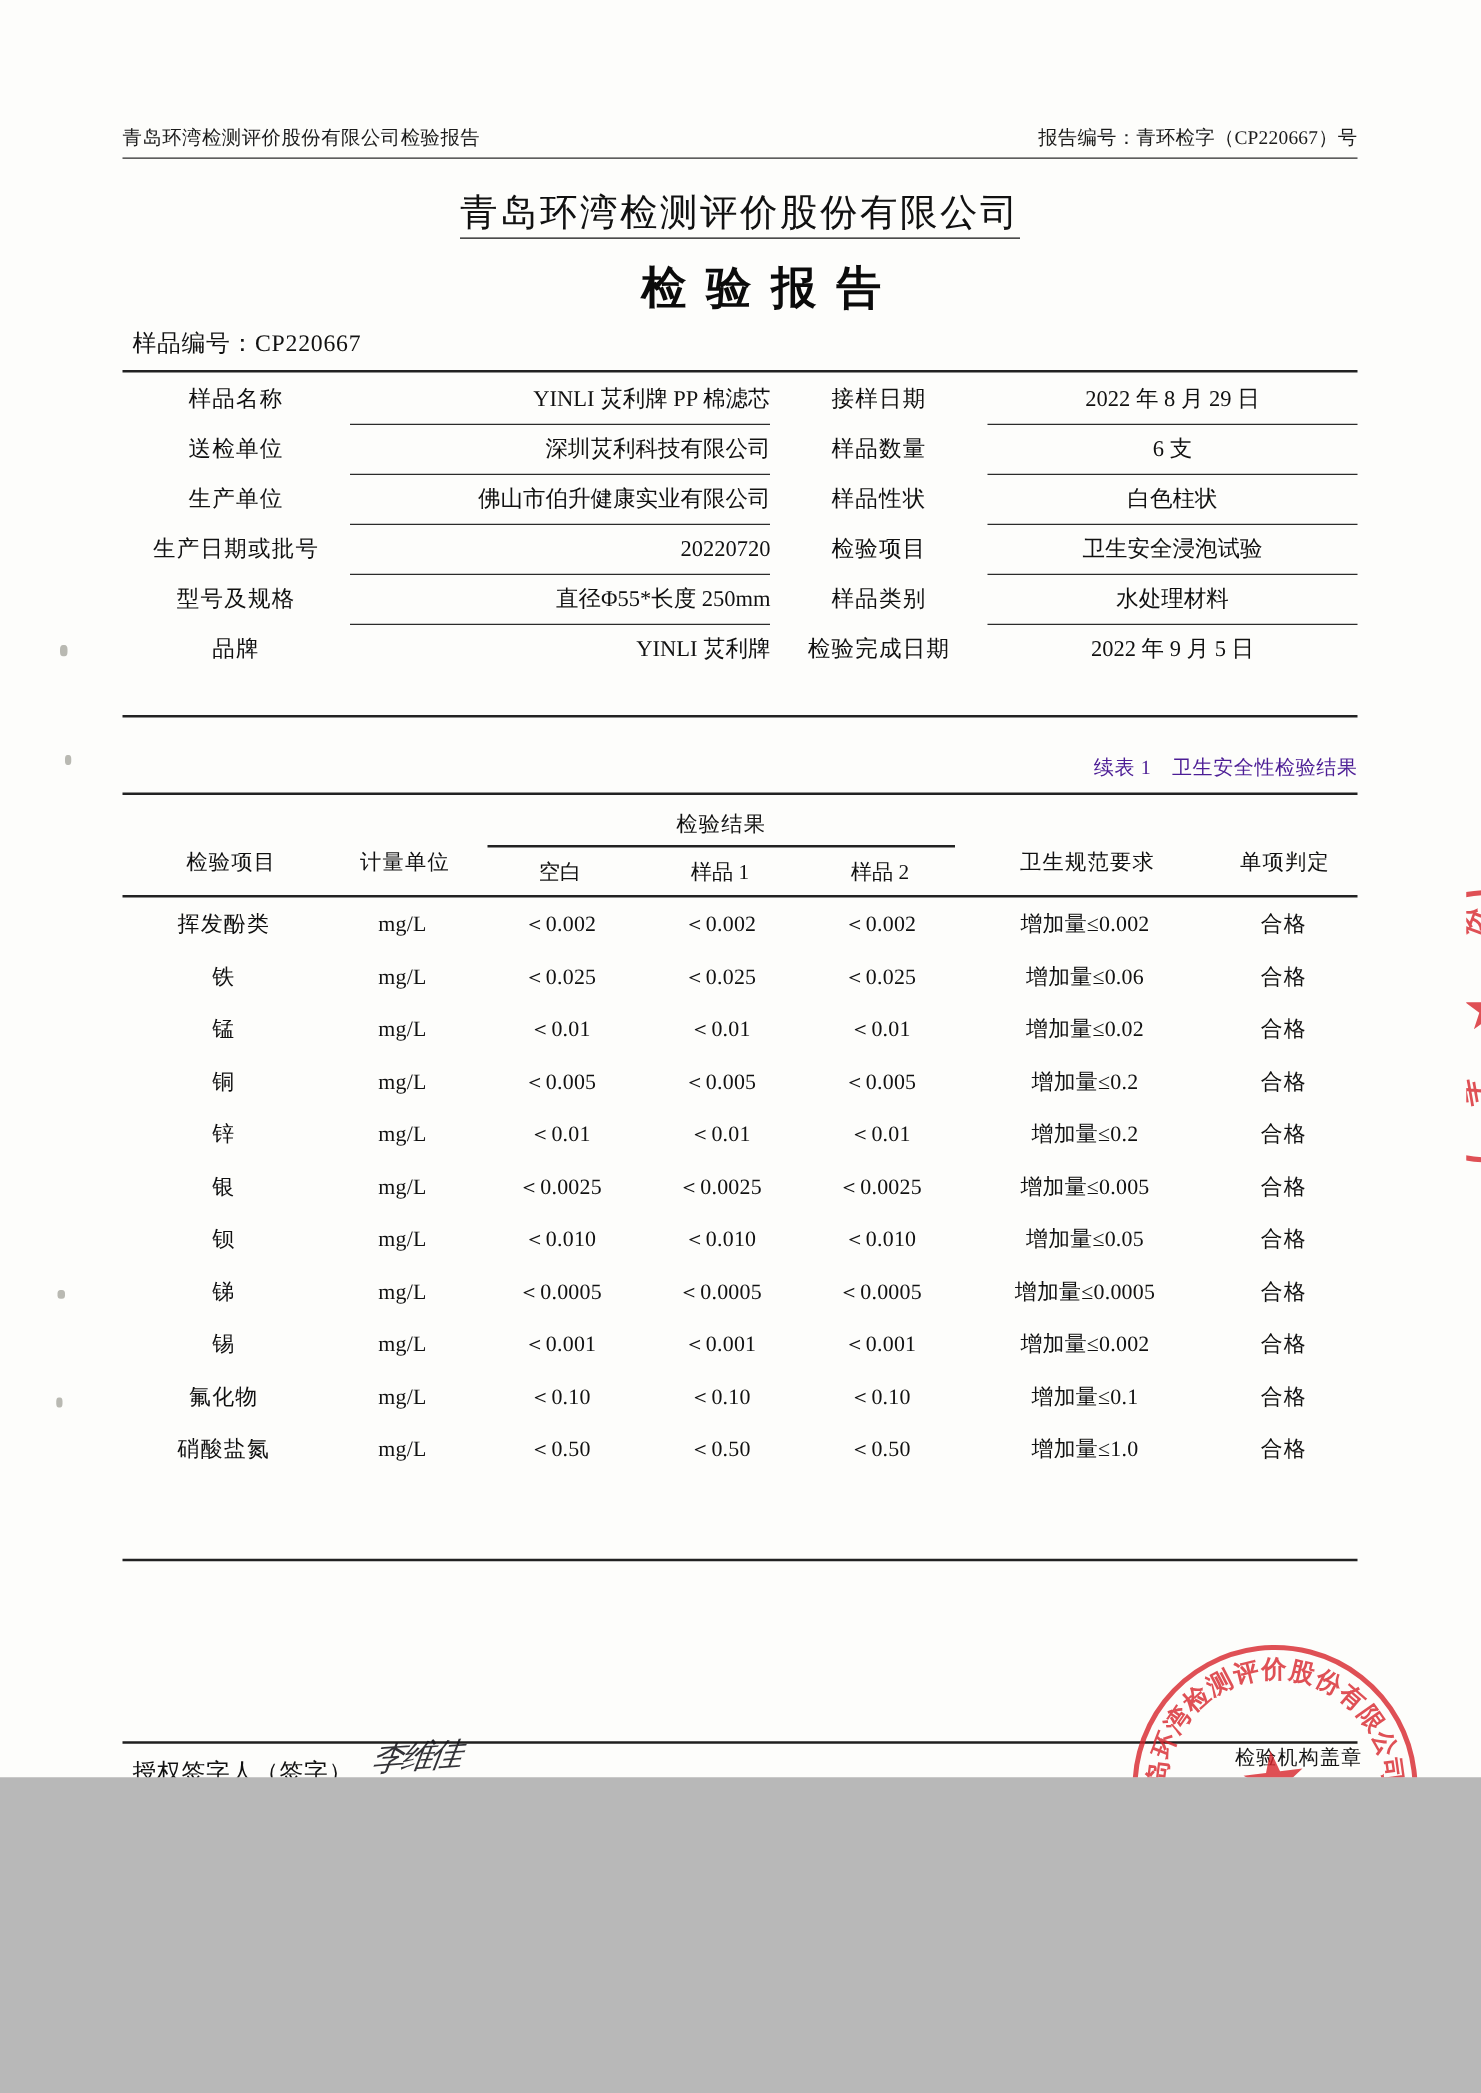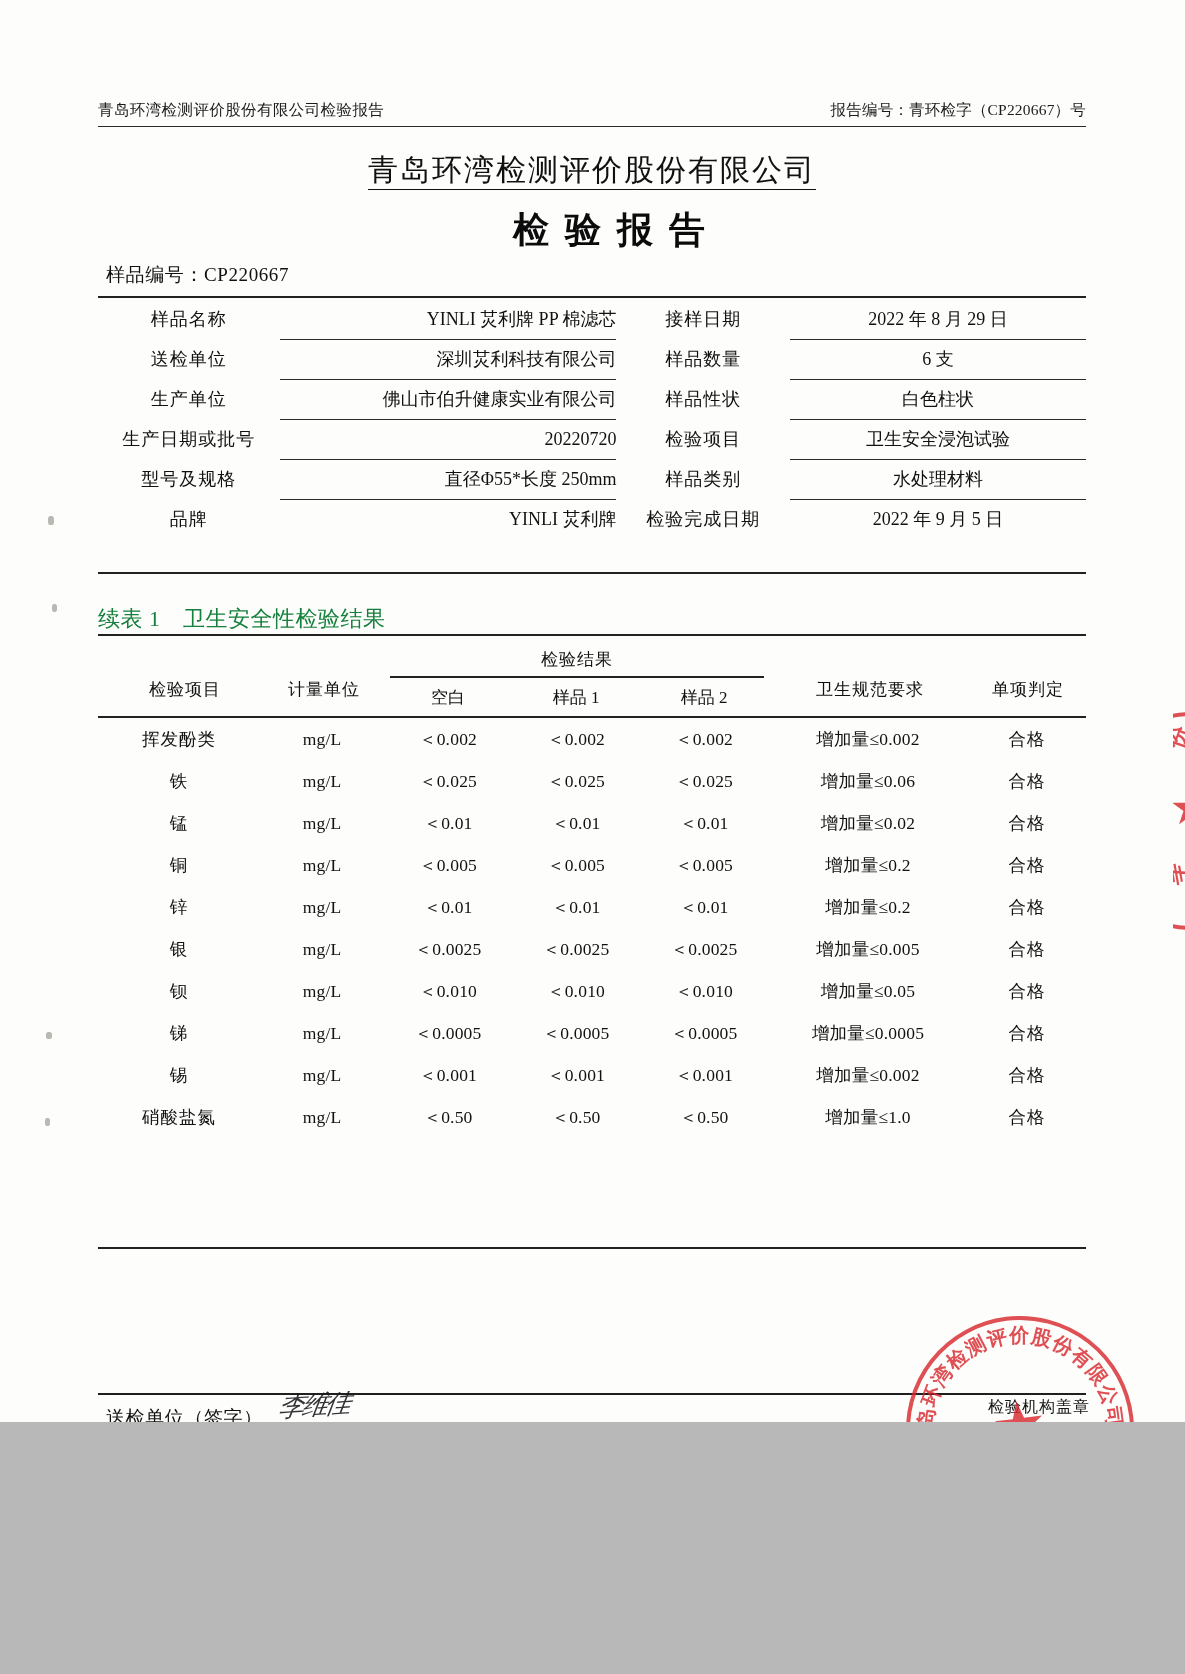--- a/index.html
+++ b/index.html
@@ -66,22 +66,22 @@
   .info td.val1{width:330px;text-align:right;}
   .info td.lab2{width:170px;letter-spacing:1px;}
   .info td.val2{width:290px;}
   .info td.val1,.info td.val2{border-bottom:1.2px solid #2b2b2b;}
   .info tr:last-child td.val1,.info tr:last-child td.val2{border-bottom:none;}
   .info-top{position:absolute;left:0;top:296px;width:988px;height:2px;background:#222;}
   .info-bot{position:absolute;left:0;top:572px;width:988px;height:2px;background:#222;}
 
   
   .tblcap{
-    position:absolute;left:0;top:604px;width:988px;text-align:left;
-    font-size:22px;color:#15803d;letter-spacing:.5px;
+    position:absolute;left:0;top:604px;width:988px;text-align:right;
+    font-size:16px;color:#4c1d95;letter-spacing:.5px;
   }
   .res-top{position:absolute;left:0;top:634px;width:988px;height:2px;background:#222;}
   .res-mid{position:absolute;left:0;top:716px;width:988px;height:1.8px;background:#222;}
   .res-bot{position:absolute;left:0;top:1247px;width:988px;height:2px;background:#222;}
 
   .res-head{position:absolute;left:0;top:640px;width:988px;height:78px;font-size:17px;color:#111;}
   .rh{position:absolute;text-align:center;}
   .rh-item{left:12px;top:38px;width:150px;letter-spacing:1px;}
   .rh-unit{left:166px;top:38px;width:120px;letter-spacing:1px;}
   .rh-result{left:286px;top:8px;width:386px;letter-spacing:1px;}
@@ -347,36 +347,45 @@
         <tr>
           <td class="c-item">锡</td>
           <td class="c-unit lt">mg/L</td>
           <td class="c-blank lt">＜0.001</td>
           <td class="c-s1 lt">＜0.001</td>
           <td class="c-s2 lt">＜0.001</td>
           <td class="c-spec">增加量≤0.002</td>
           <td class="c-verdict">合格</td>
         </tr>
         <tr>
+          <td class="c-item">氟化物</td>
+          <td class="c-unit lt">mg/L</td>
+          <td class="c-blank lt">＜0.10</td>
+          <td class="c-s1 lt">＜0.10</td>
+          <td class="c-s2 lt">＜0.10</td>
+          <td class="c-spec">增加量≤0.1</td>
+          <td class="c-verdict">合格</td>
+        </tr>
+        <tr>
           <td class="c-item">硝酸盐氮</td>
           <td class="c-unit lt">mg/L</td>
           <td class="c-blank lt">＜0.50</td>
           <td class="c-s1 lt">＜0.50</td>
           <td class="c-s2 lt">＜0.50</td>
           <td class="c-spec">增加量≤1.0</td>
           <td class="c-verdict">合格</td>
         </tr>
       </tbody>
     </table>
     <div class="res-bot"></div>
 
     <div class="foot-rule"></div>
 
     <div class="signrow">
-      <span>送检单位（签字）</span>
+      <span>授权签字人（签字）</span>
       <span class="signline">
         <span class="sig">李维佳</span>
       </span>
     </div>
 
     <div class="daterow">
       <span>最终审核日期</span>
       <span class="dateline">2022 年 9 月 5 日</span>
     </div>
 

